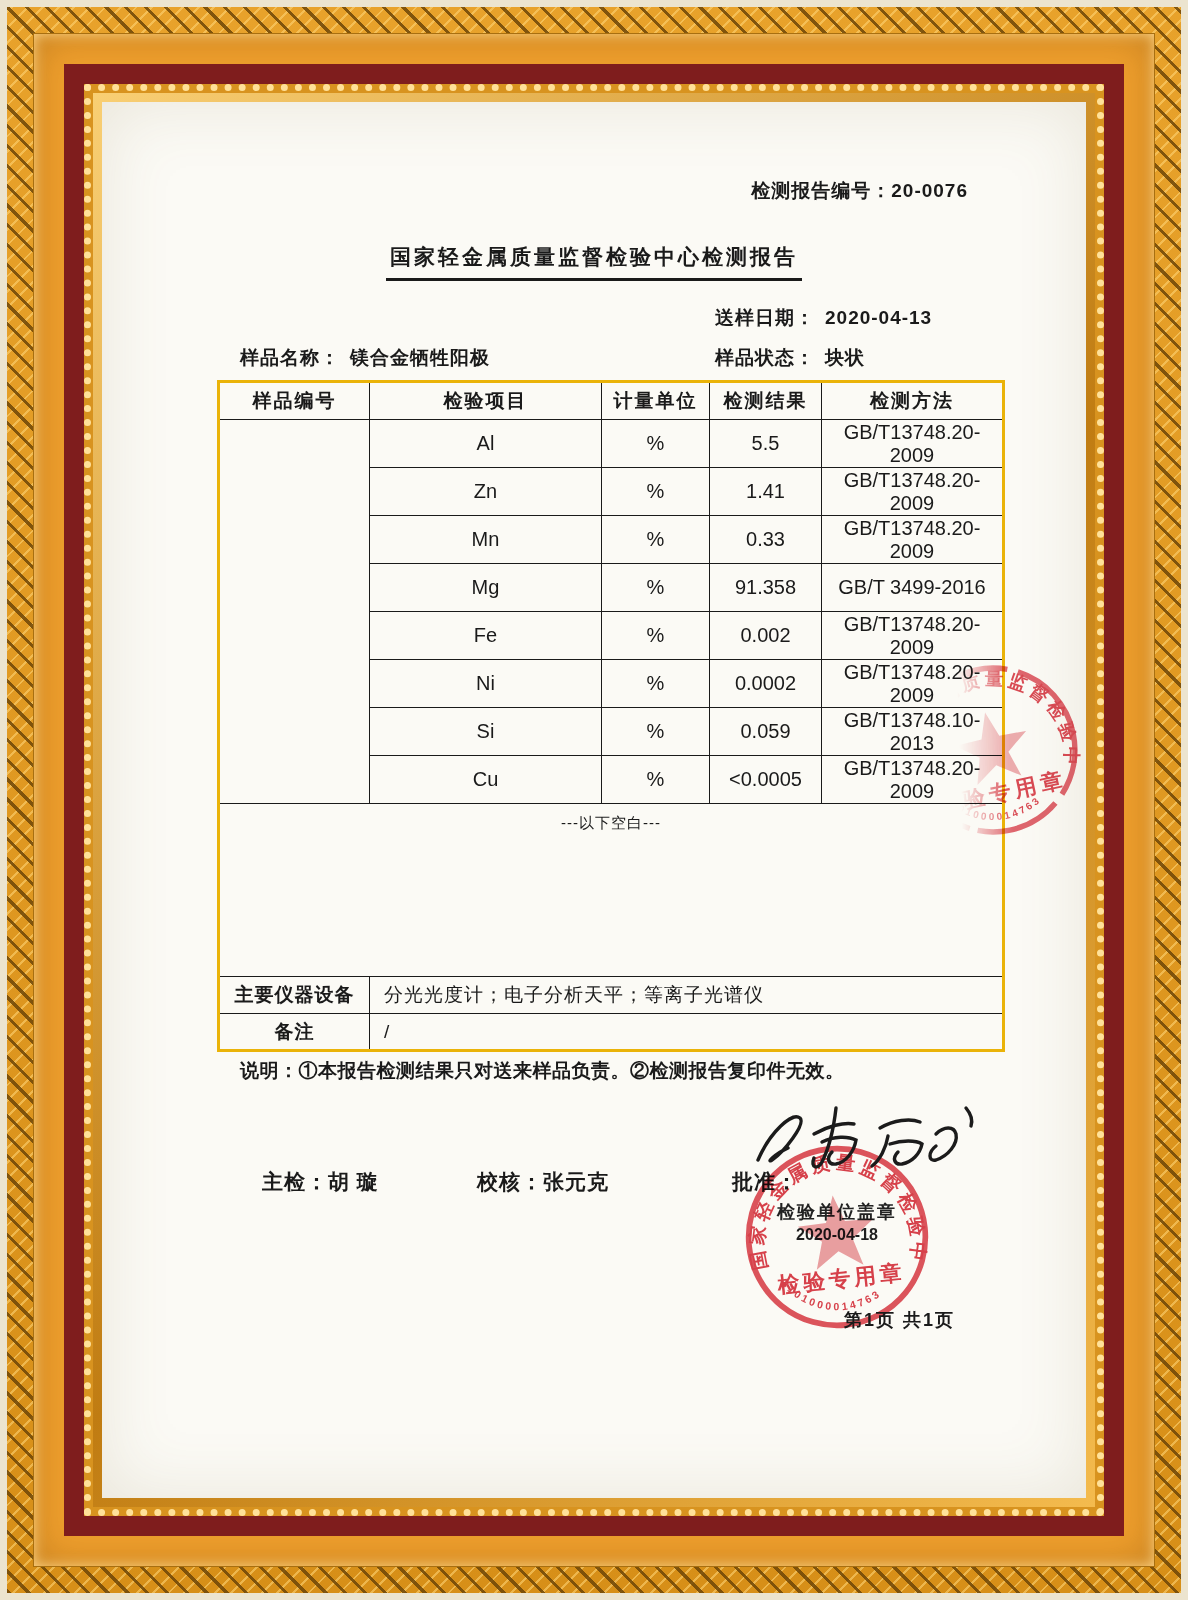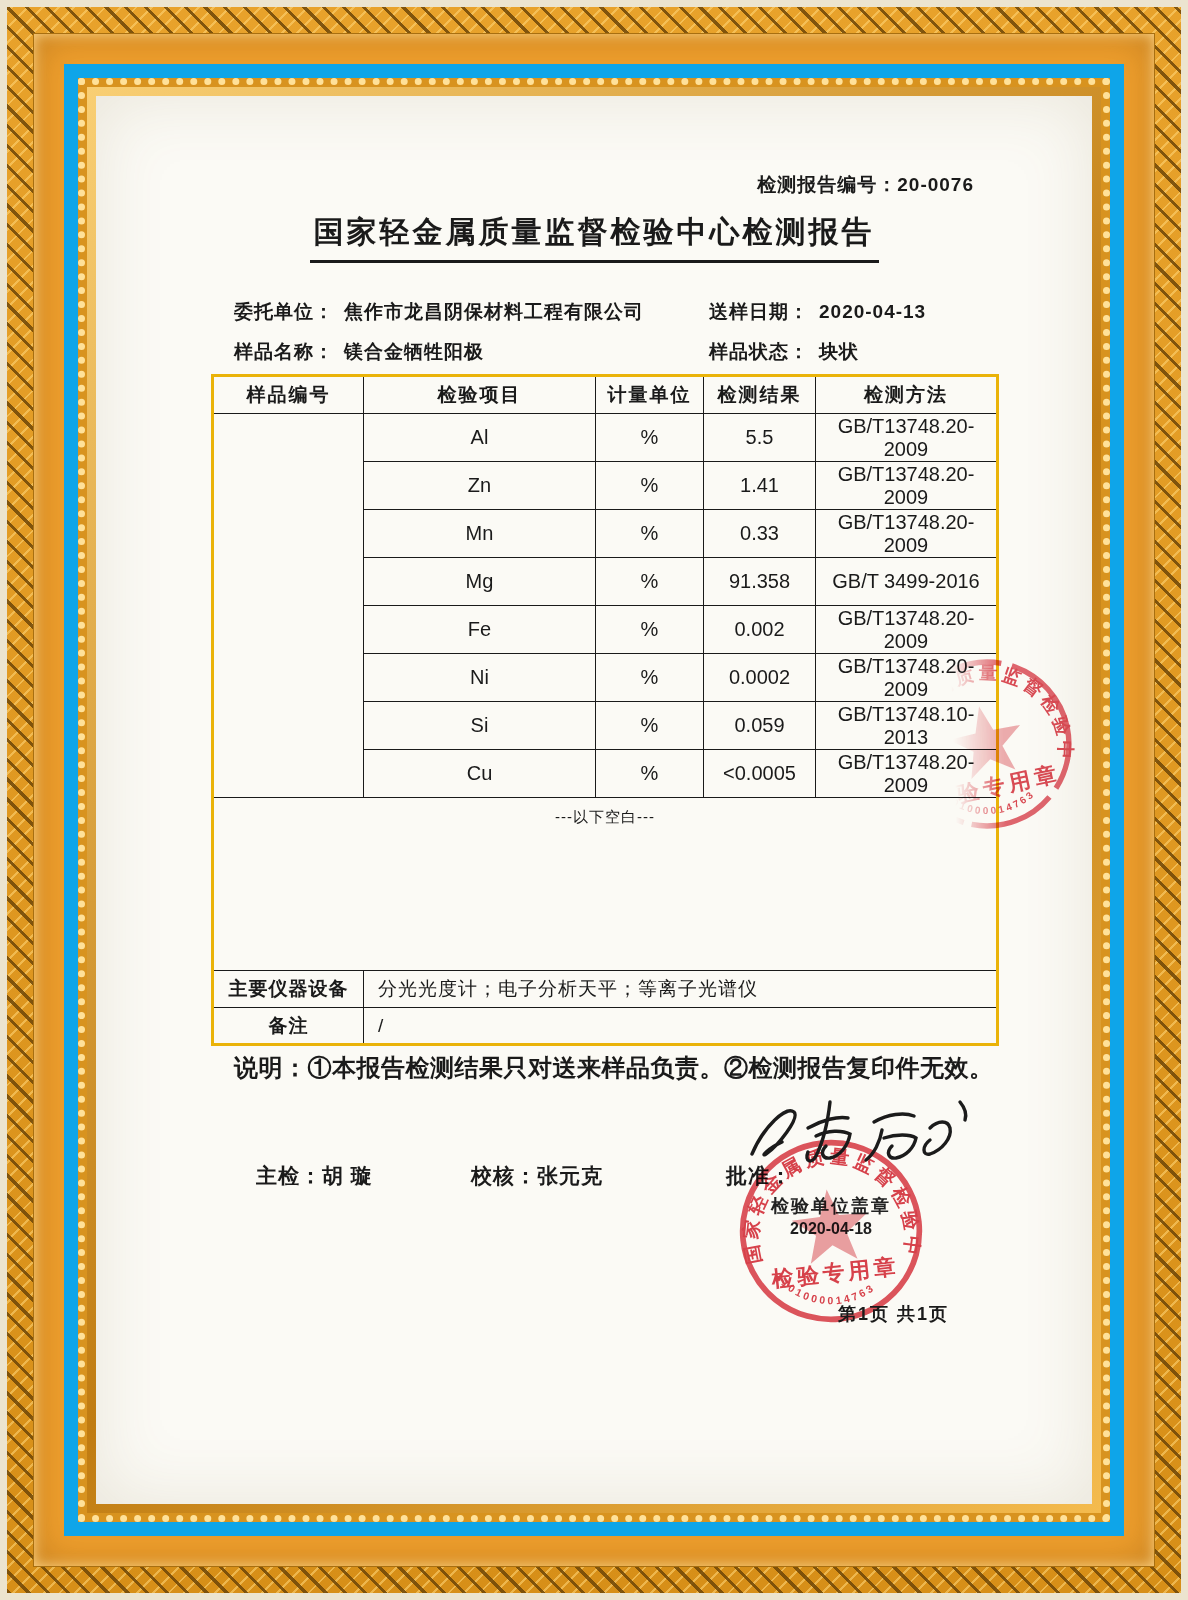--- a/index.html
+++ b/index.html
@@ -7,47 +7,47 @@
   .bx{box-sizing:border-box;}
   
   .f0{position:absolute;inset:0;background:#ece4cf;padding:7px;}
   .f1{width:100%;height:100%;padding:26px;
       background:
         repeating-linear-gradient(45deg, rgba(110,70,7,.85) 0 3px, rgba(255,211,107,.0) 3px 14px),
         repeating-linear-gradient(-45deg, rgba(255,214,120,.55) 0 2px, rgba(0,0,0,0) 2px 11px),
         linear-gradient(180deg,#e8a22b,#d78f18);}
   .f2{width:100%;height:100%;padding:30px;background:#ef9f2d;border:1px solid #a86f10;
       box-shadow: inset 0 0 14px #ffd98d, inset 0 0 42px rgba(120,70,8,.40);}
-  .f3{width:100%;height:100%;padding:14px;background:#0ea5e9;text-decoration:underline;}
+  .f3{width:100%;height:100%;padding:20px;background:#7f1d1d;text-decoration:underline;}
   .f4{width:100%;height:100%;border:7px dotted #ffe199;background:#d8931f;padding:2px;}
   .f5{width:100%;height:100%;padding:9px;background:linear-gradient(135deg,#f9cf74,#c07c12 55%,#f4bb4e);}
   
   .paper{width:100%;height:100%;background:#fbfaf5;position:relative;color:#1a1a1a;
          box-shadow: inset 0 0 70px rgba(125,105,60,.14);overflow:hidden;}
   .abs{position:absolute;}
   .report-no{top:76px;left:0;right:118px;text-align:right;font-size:19px;font-weight:bold;letter-spacing:1px;}
   .title-wrap{top:116px;left:0;right:0;text-align:center;}
-  .title{display:inline-block;font-size:30px;font-weight:bold;letter-spacing:3px;
-         border-bottom:3px solid #1a1a1a;padding:0 4px 7px;}
+  .title{display:inline-block;font-size:21px;font-weight:bold;letter-spacing:3px;
+         border-bottom:3px solid #1a1a1a;padding:0 4px 7px;margin-top:25px;}
   .field{font-size:19px;white-space:nowrap;}
   .field .lab{font-weight:bold;letter-spacing:1px;}
   .field .val{font-weight:bold;margin-left:10px;letter-spacing:1px;}
   
   table.results{position:absolute;left:115px;top:278px;width:785px;border-collapse:collapse;
                 table-layout:fixed;font-size:19px;}
   table.results{border:3px solid #eab308;}
   table.results td{border:1.6px solid #1a1a1a;text-align:center;padding:0;overflow:hidden;}
   tr.r-h{height:38px;}  tr.r-h td{font-weight:bold;letter-spacing:2px;}
   tr.r-d{height:48px;margin-left:12px;}  tr.r-d td{font-size:20px;}
   tr.r-b{height:173px;}
   td.blank-cell{vertical-align:top;padding-top:10px !important;font-size:15px;letter-spacing:1px;}
   tr.r-s{height:37px;}
   td.eq-lbl{font-weight:bold;letter-spacing:1px;}
   td.eq-val{text-align:left !important;padding-left:14px !important;letter-spacing:1px;}
-  .note-line{left:138px;top:956px;font-size:24px;font-weight:bold;letter-spacing:.5px;}
+  .note-line{left:138px;top:956px;font-size:19px;font-weight:bold;letter-spacing:.5px;}
   .sig-row{font-size:21px;font-weight:bold;letter-spacing:1px;margin-top:30px;}
   
   .doc-center-label{left:640px;top:1098px;width:190px;text-align:center;font-size:18px;font-weight:bold;
                     letter-spacing:2px;color:#222;}
   .doc-center-date{left:640px;top:1124px;width:190px;text-align:center;font-size:16px;font-weight:bold;color:#1f1f1f;}
   .stamp-main{left:640px;top:1040px;width:190px;height:190px;transform:rotate(-6deg);
               mix-blend-mode:multiply;opacity:.93;}
   .stamp-side{left:800px;top:557px;width:182px;height:182px;transform:rotate(-12deg);
               mix-blend-mode:multiply;opacity:.88;
               -webkit-mask-image:linear-gradient(100deg,transparent 34%,#000 58%);
@@ -68,23 +68,20 @@
       <div class="paper">
 
         <div class="abs report-no">
           <span>检测报告编号：</span><span>20-0076</span>
         </div>
 
         <div class="abs title-wrap">
           <span class="title">国家轻金属质量监督检验中心检测报告</span>
         </div>
 
-        <div class="abs field" style="left:138px;top:203px;">
-          <span class="lab">委托单位：</span><span class="val">焦作市龙昌阴保材料工程有限公司</span>
-        </div>
         <div class="abs field" style="left:613px;top:203px;">
           <span class="lab">送样日期：</span><span class="val">2020-04-13</span>
         </div>
         <div class="abs field" style="left:138px;top:243px;">
           <span class="lab">样品名称：</span><span class="val">镁合金牺牲阳极</span>
         </div>
         <div class="abs field" style="left:613px;top:243px;">
           <span class="lab">样品状态：</span><span class="val">块状</span>
         </div>
 

